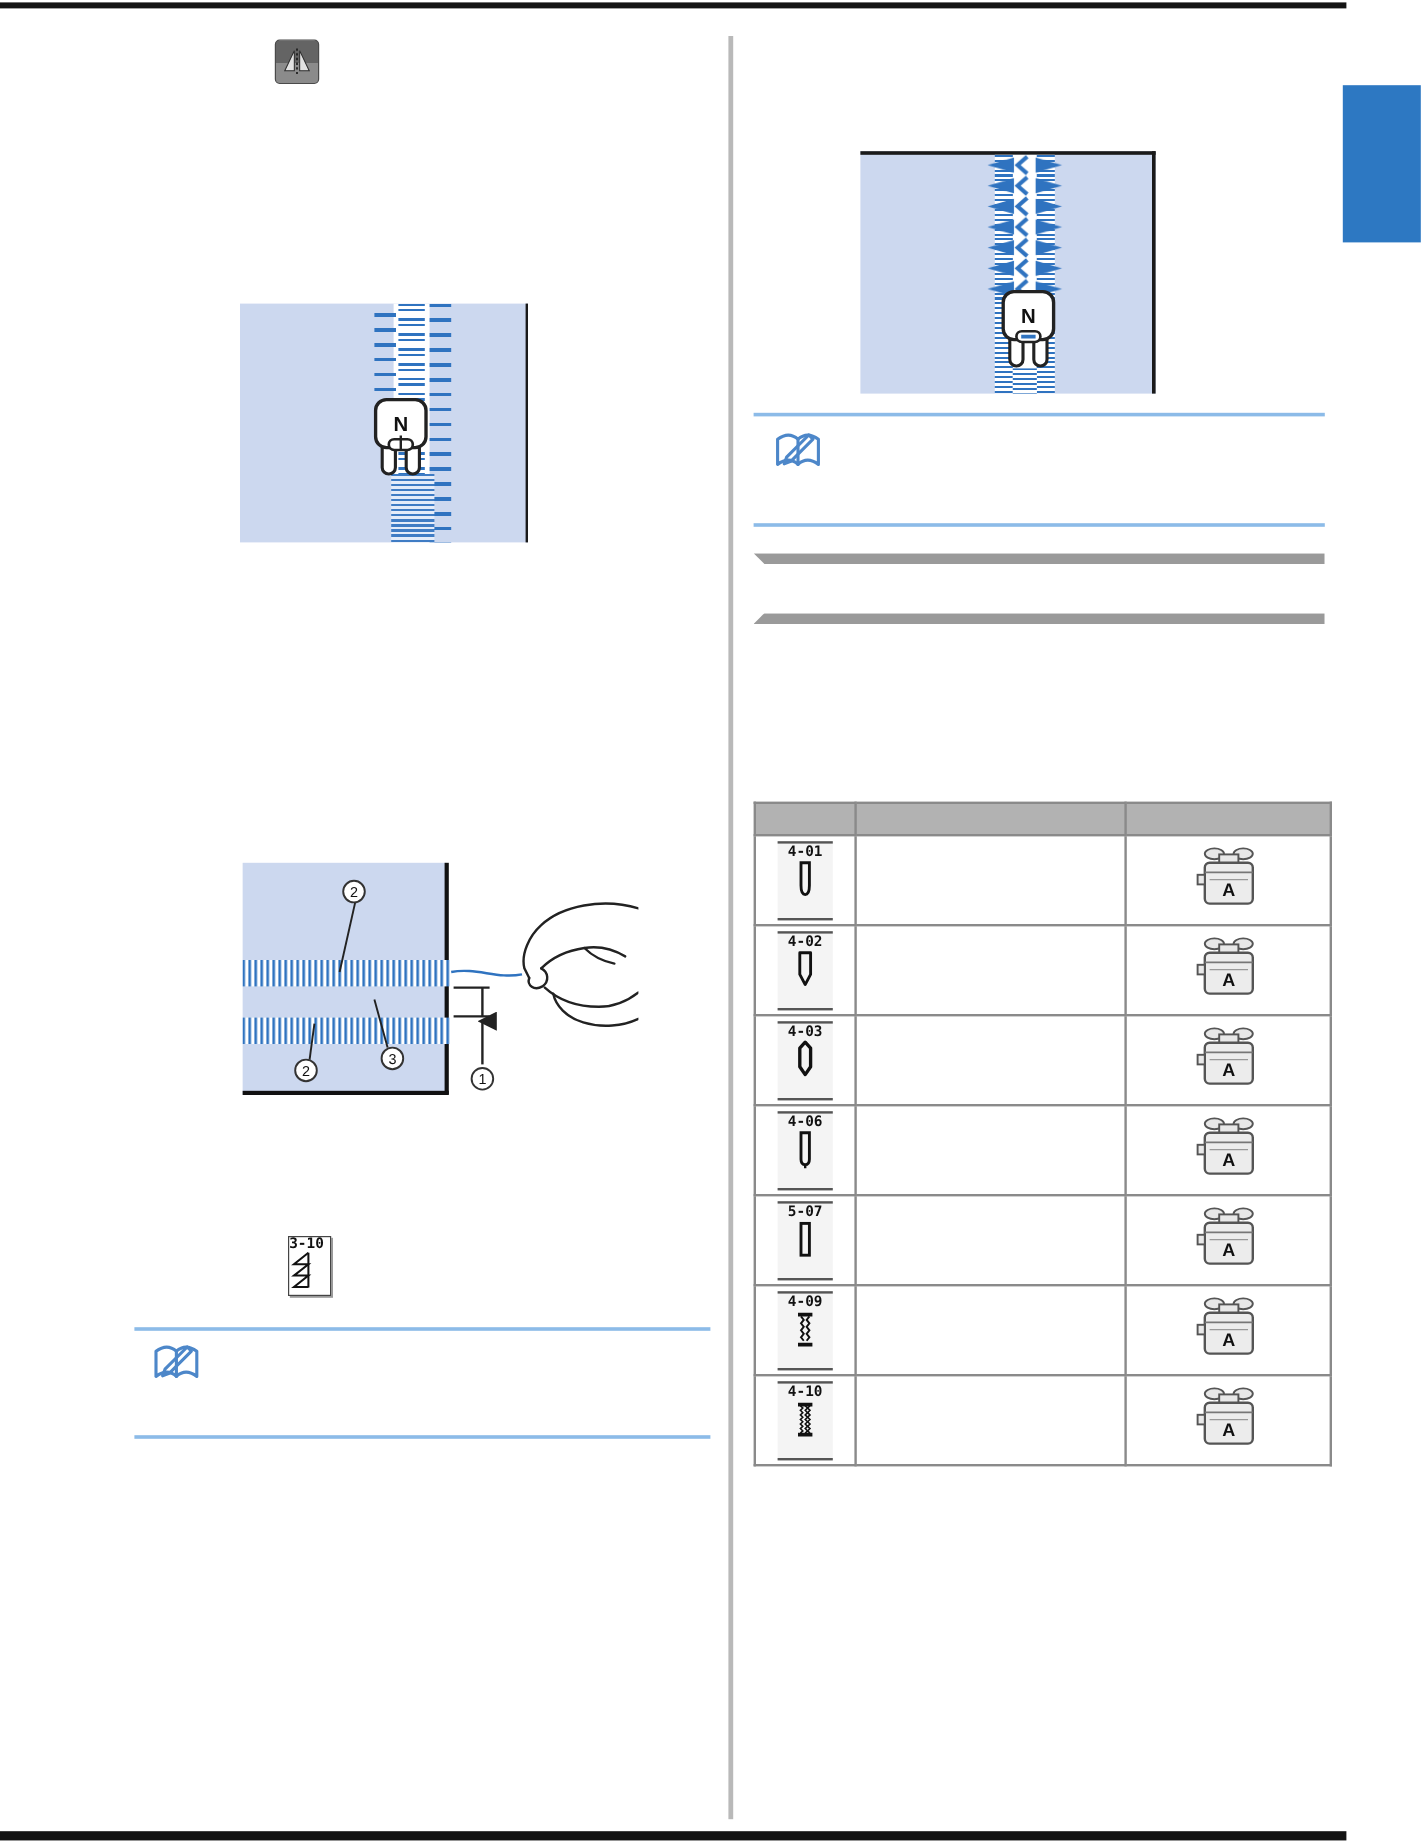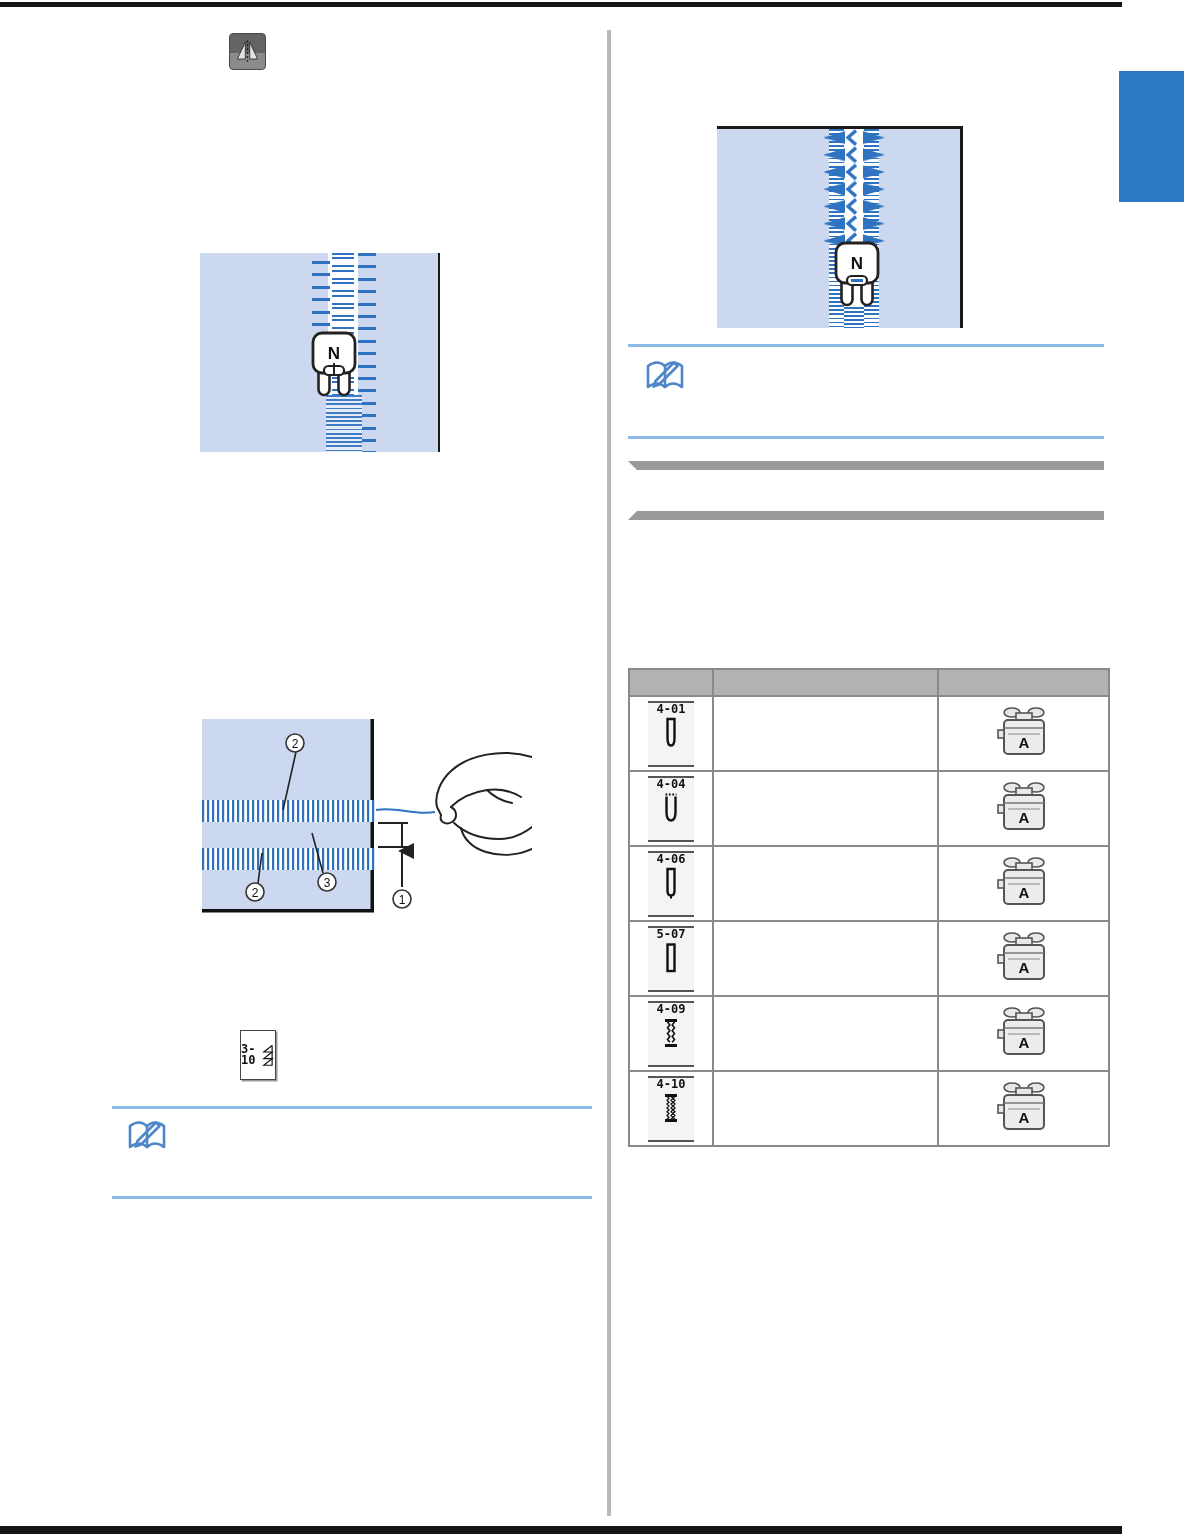--- a/index.html
+++ b/index.html
@@ -22,21 +22,21 @@
   .tickL{position:absolute;background:repeating-linear-gradient(to bottom,rgba(0,0,0,0) 0 6px,#2f73c0 6px 9px,rgba(0,0,0,0) 9px 12.4px);}
   .tickR{position:absolute;background:repeating-linear-gradient(to bottom,#2f73c0 0 3px,rgba(0,0,0,0) 3px 12.4px);}
   .dense{position:absolute;background:repeating-linear-gradient(to bottom,#3f7cc4 0 1.8px,#e4ecf9 1.8px 4.2px);}
   .hband{position:absolute;background:repeating-linear-gradient(to bottom,#2f73c0 0 1.7px,#ffffff 1.7px 4.1px);}
   
   .note-line{position:absolute;height:3px;background:#8cbbe8;}
   
   .sec-bar{position:absolute;height:9px;width:476px;left:628px;background:#9a9a9a;}
   
   .chip{position:absolute;left:240px;top:1030px;width:34px;height:48px;background:#fff;
-    border:1.5px solid #444;box-shadow:1.5px 1.5px 0 #9a9a9a;display:flex;flex-direction:row;align-items:center;}
+    border:1.5px solid #444;box-shadow:1.5px 1.5px 0 #9a9a9a;display:flex;flex-direction:column;}
   .chip-label{font-family:"DejaVu Sans Mono",monospace;font-weight:bold;font-size:12px;line-height:11px;color:#111;}
   
   .bh-table{position:absolute;left:628px;top:668px;border-collapse:collapse;table-layout:fixed;width:480px;}
   .bh-table th,.bh-table td{border:2px solid #8a8a8a;padding:0;text-align:center;vertical-align:middle;}
   .bh-table{border:2.5px solid #828282;}
   .bh-table th{background:#b2b2b2;height:25px;}
   .bh-table td{height:73px;background:#fff;}
   .stitch-chip{width:46px;height:62px;margin:0 auto;background:#f4f4f4;border-top:2px solid #555;border-bottom:2px solid #555;
     display:flex;flex-direction:column;align-items:center;}
   .stitch-chip .chip-label{margin-top:1px;}
@@ -217,44 +217,64 @@
         <ellipse cx="40" cy="6.5" rx="8" ry="4.5" fill="#e8e8e8" stroke="#555" stroke-width="1.6"></ellipse>
         <rect x="20" y="7" width="16" height="8" fill="#e8e8e8" stroke="#555" stroke-width="1.6"></rect>
         <rect x="8" y="14" width="40" height="34" rx="4" fill="#ececec" stroke="#555" stroke-width="2"></rect>
         <rect x="2" y="24" width="6" height="8" fill="#e8e8e8" stroke="#555" stroke-width="1.6"></rect>
         <line x1="8" y1="22" x2="48" y2="22" stroke="#777" stroke-width="1.4"></line>
         <line x1="12" y1="28" x2="44" y2="28" stroke="#999" stroke-width="1.2"></line>
         <text x="28" y="42" text-anchor="middle" font-family="Liberation Sans, sans-serif" font-size="15" font-weight="bold" fill="#111">A</text>
       </svg></td>
     </tr>
 
-
-
-    <tr>
-      <td>
-            <div class="stitch-chip">
-        <span class="chip-label">4-04</span>
-        <svg width="24" height="36" viewBox="0 0 24 36">
-          <path d="M7.5,6.5 V22 Q7.5,30.5 12,30.5 Q16.5,30.5 16.5,22 V6.5" fill="none" stroke="#111" stroke-width="2.4"></path>
-          <path d="M6.5,4.5 H17.5" fill="none" stroke="#111" stroke-width="2.2" stroke-dasharray="1.8 1.6"></path>
-        </svg>
-      </div>
-          </td>
-      <td></td>
-      <td><svg width="56" height="52" viewBox="0 0 56 52">
-        <ellipse cx="16" cy="6.5" rx="8" ry="4.5" fill="#e8e8e8" stroke="#555" stroke-width="1.6"></ellipse>
-        <ellipse cx="40" cy="6.5" rx="8" ry="4.5" fill="#e8e8e8" stroke="#555" stroke-width="1.6"></ellipse>
-        <rect x="20" y="7" width="16" height="8" fill="#e8e8e8" stroke="#555" stroke-width="1.6"></rect>
-        <rect x="8" y="14" width="40" height="34" rx="4" fill="#ececec" stroke="#555" stroke-width="2"></rect>
-        <rect x="2" y="24" width="6" height="8" fill="#e8e8e8" stroke="#555" stroke-width="1.6"></rect>
-        <line x1="8" y1="22" x2="48" y2="22" stroke="#777" stroke-width="1.4"></line>
-        <line x1="12" y1="28" x2="44" y2="28" stroke="#999" stroke-width="1.2"></line>
-        <text x="28" y="42" text-anchor="middle" font-family="Liberation Sans, sans-serif" font-size="15" font-weight="bold" fill="#111">A</text>
-      </svg></td>
-    </tr>
+    <tr>
+      <td>
+            <div class="stitch-chip">
+        <span class="chip-label">4-02</span>
+        <svg width="24" height="36" viewBox="0 0 24 36">
+                <path d="M7.5,4 H16.5 V22 L12,30.5 L7.5,22 Z" fill="none" stroke="#111" stroke-width="2.4" stroke-linejoin="round"></path>
+              </svg>
+      </div>
+          </td>
+      <td></td>
+      <td><svg width="56" height="52" viewBox="0 0 56 52">
+        <ellipse cx="16" cy="6.5" rx="8" ry="4.5" fill="#e8e8e8" stroke="#555" stroke-width="1.6"></ellipse>
+        <ellipse cx="40" cy="6.5" rx="8" ry="4.5" fill="#e8e8e8" stroke="#555" stroke-width="1.6"></ellipse>
+        <rect x="20" y="7" width="16" height="8" fill="#e8e8e8" stroke="#555" stroke-width="1.6"></rect>
+        <rect x="8" y="14" width="40" height="34" rx="4" fill="#ececec" stroke="#555" stroke-width="2"></rect>
+        <rect x="2" y="24" width="6" height="8" fill="#e8e8e8" stroke="#555" stroke-width="1.6"></rect>
+        <line x1="8" y1="22" x2="48" y2="22" stroke="#777" stroke-width="1.4"></line>
+        <line x1="12" y1="28" x2="44" y2="28" stroke="#999" stroke-width="1.2"></line>
+        <text x="28" y="42" text-anchor="middle" font-family="Liberation Sans, sans-serif" font-size="15" font-weight="bold" fill="#111">A</text>
+      </svg></td>
+    </tr>
+
+    <tr>
+      <td>
+            <div class="stitch-chip">
+        <span class="chip-label">4-03</span>
+        <svg width="24" height="36" viewBox="0 0 24 36">
+                <path d="M12,3.5 L16.5,8.5 V24 L12,30.5 L7.5,24 V8.5 Z" fill="none" stroke="#111" stroke-width="2.8" stroke-linejoin="round"></path>
+              </svg>
+      </div>
+          </td>
+      <td></td>
+      <td><svg width="56" height="52" viewBox="0 0 56 52">
+        <ellipse cx="16" cy="6.5" rx="8" ry="4.5" fill="#e8e8e8" stroke="#555" stroke-width="1.6"></ellipse>
+        <ellipse cx="40" cy="6.5" rx="8" ry="4.5" fill="#e8e8e8" stroke="#555" stroke-width="1.6"></ellipse>
+        <rect x="20" y="7" width="16" height="8" fill="#e8e8e8" stroke="#555" stroke-width="1.6"></rect>
+        <rect x="8" y="14" width="40" height="34" rx="4" fill="#ececec" stroke="#555" stroke-width="2"></rect>
+        <rect x="2" y="24" width="6" height="8" fill="#e8e8e8" stroke="#555" stroke-width="1.6"></rect>
+        <line x1="8" y1="22" x2="48" y2="22" stroke="#777" stroke-width="1.4"></line>
+        <line x1="12" y1="28" x2="44" y2="28" stroke="#999" stroke-width="1.2"></line>
+        <text x="28" y="42" text-anchor="middle" font-family="Liberation Sans, sans-serif" font-size="15" font-weight="bold" fill="#111">A</text>
+      </svg></td>
+    </tr>
+
 
     <tr>
       <td>
             <div class="stitch-chip">
         <span class="chip-label">4-06</span>
         <svg width="24" height="36" viewBox="0 0 24 36">
           <path d="M8.5,4 H15.5 V26 Q15.5,30.5 12,30.5 Q8.5,30.5 8.5,26 Z" fill="none" stroke="#111" stroke-width="2.4"></path>
           <line x1="12" y1="30.5" x2="12" y2="33.5" stroke="#111" stroke-width="2"></line>
         </svg>
       </div>

